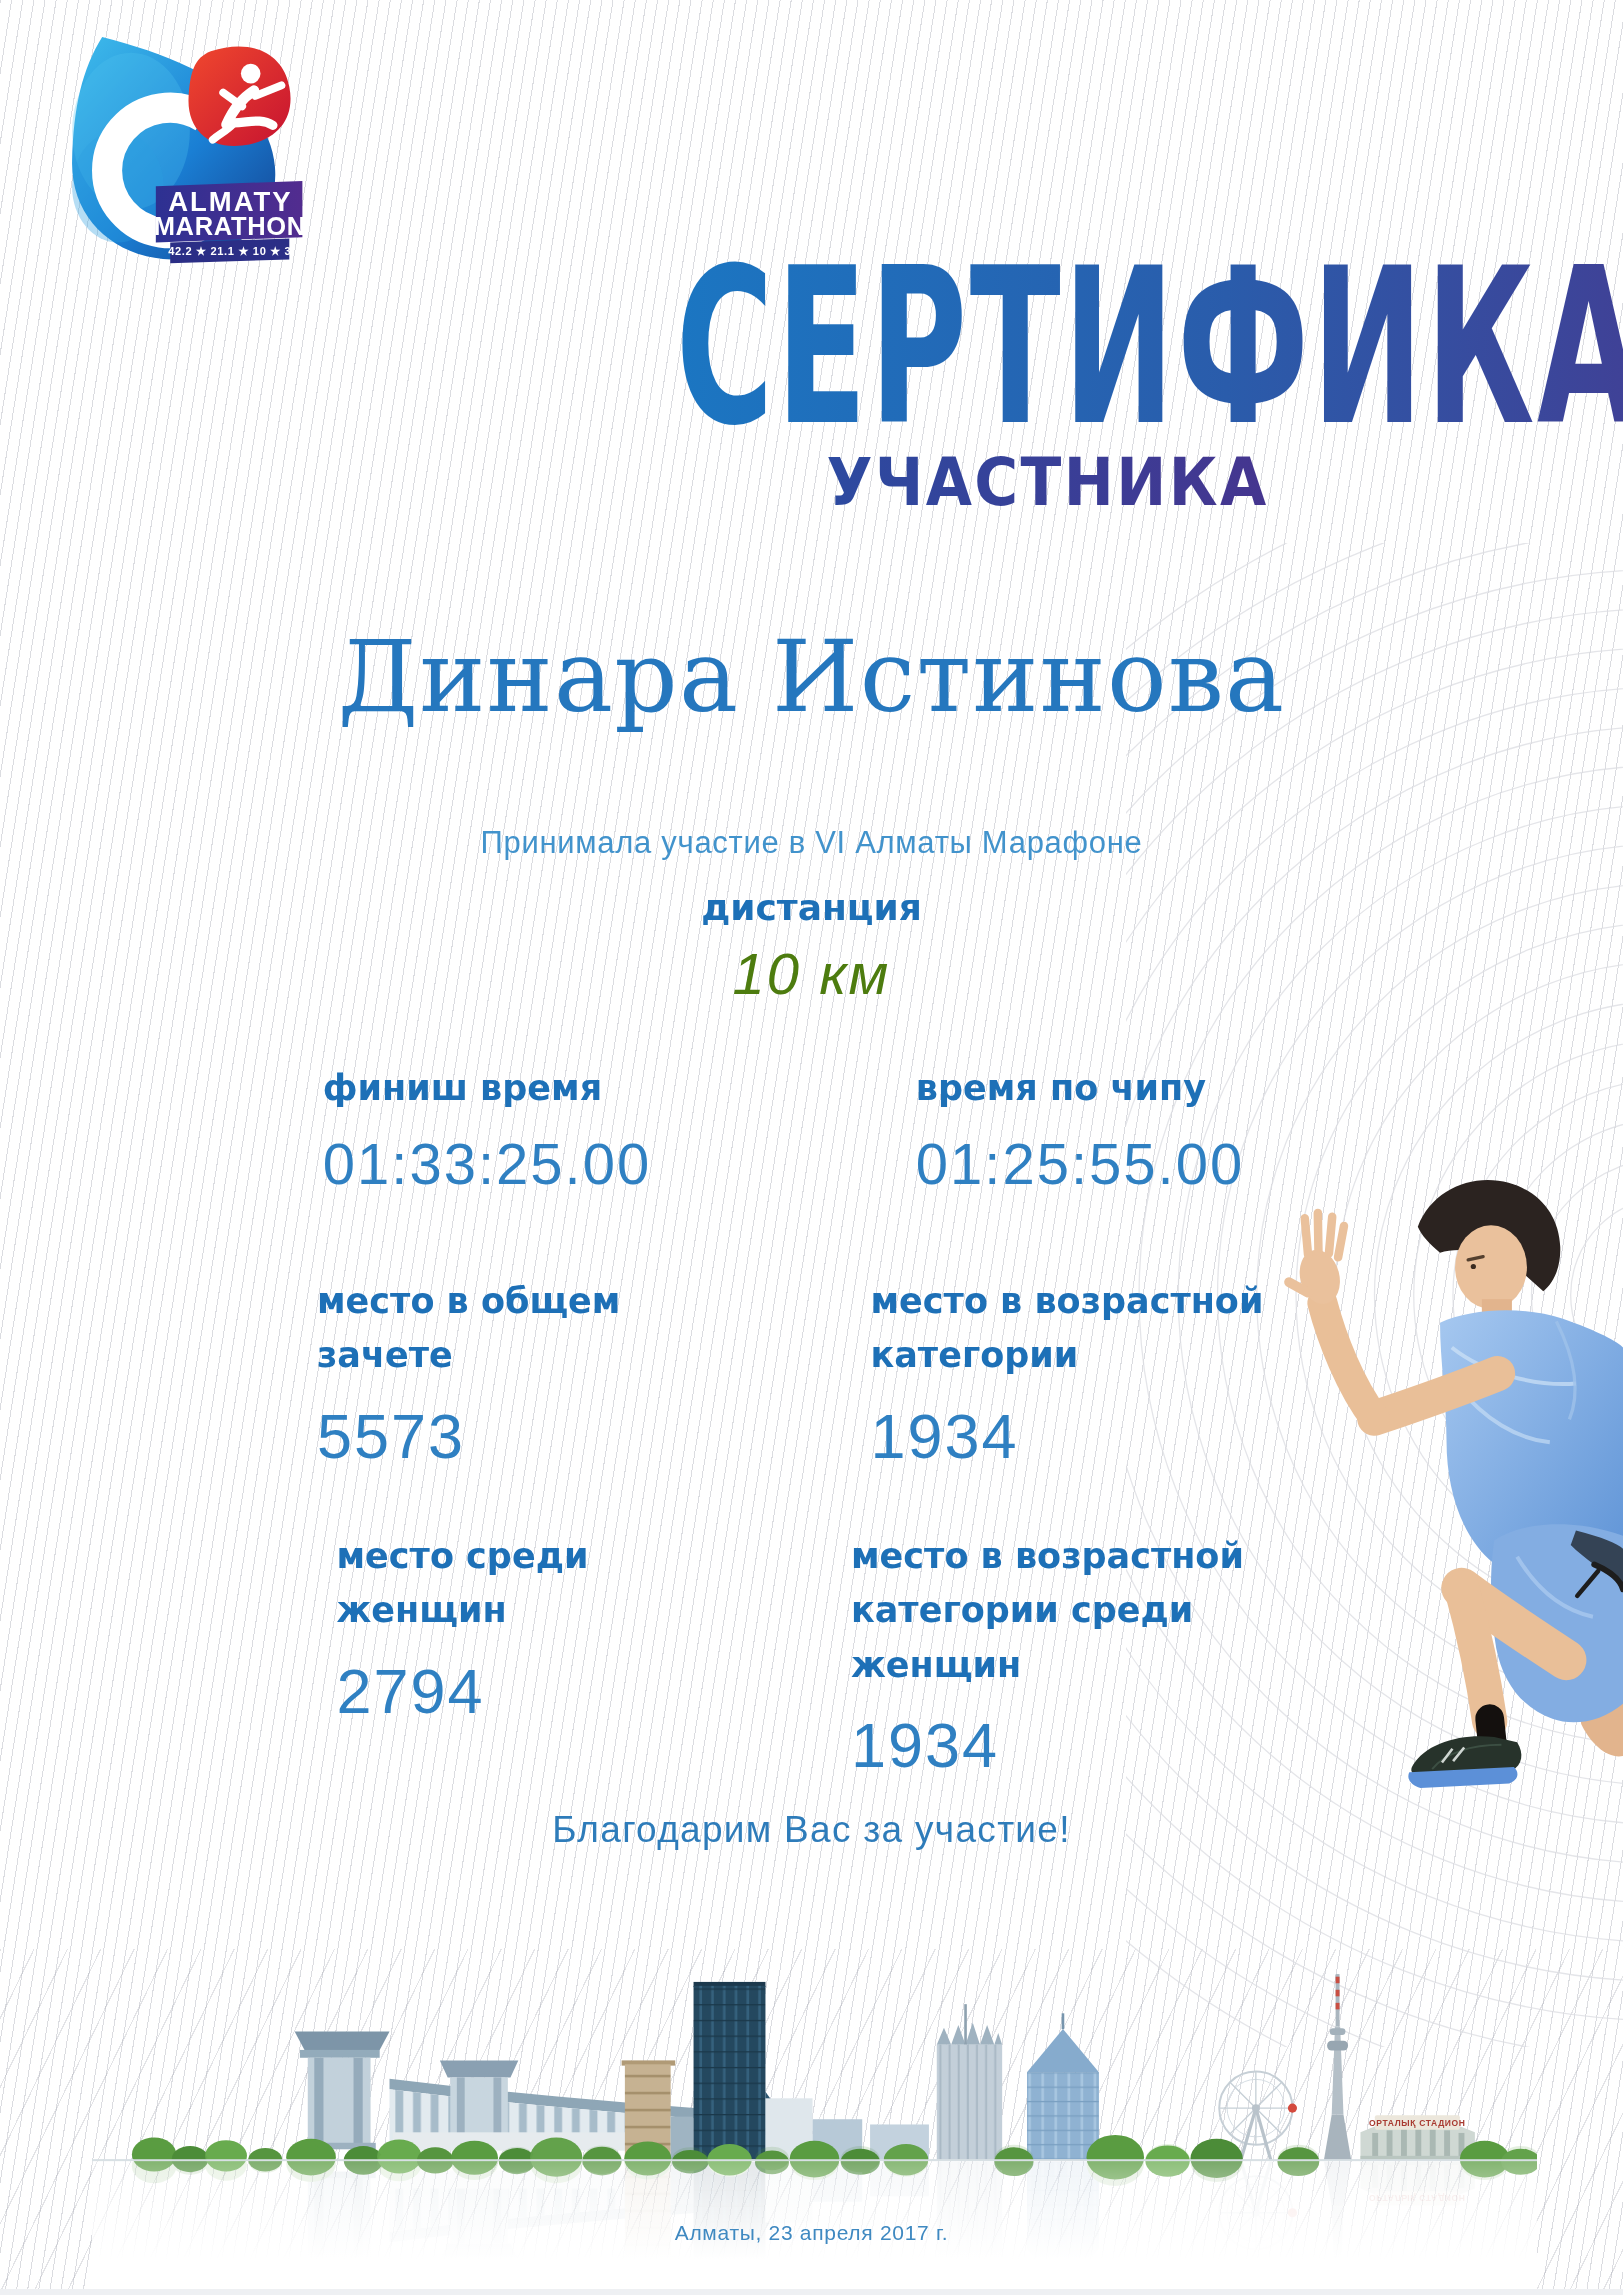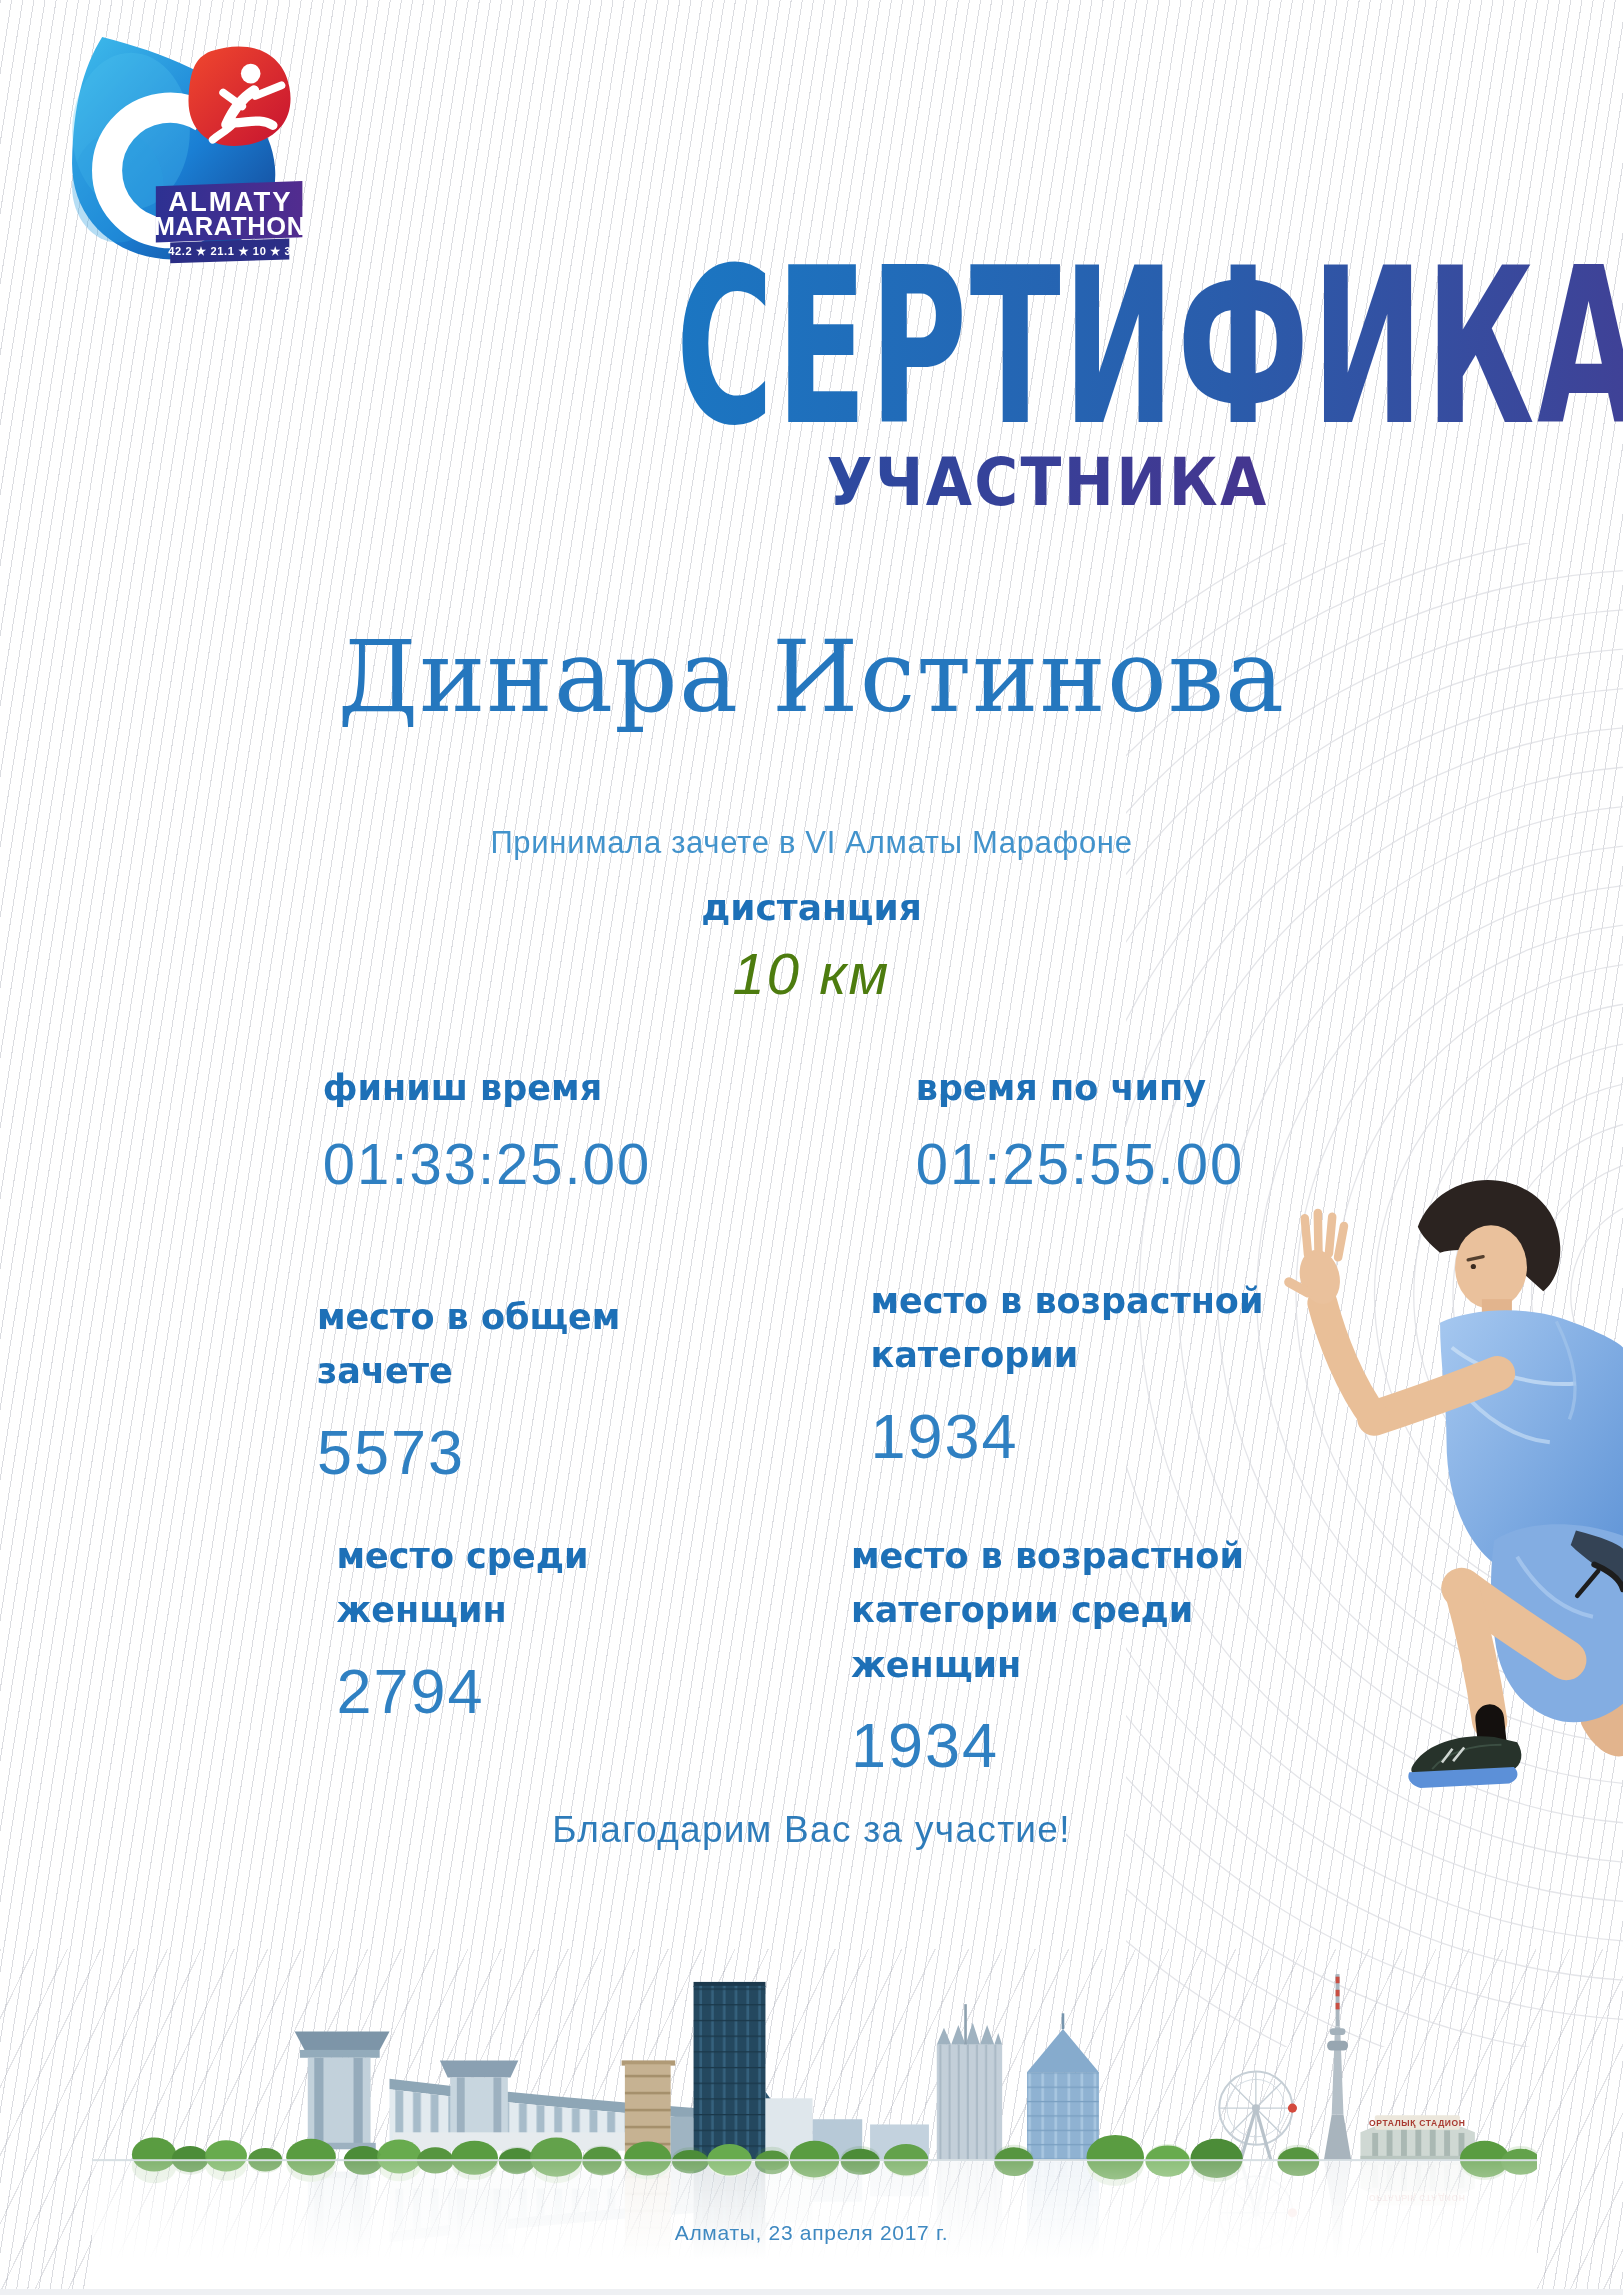--- a/index.html
+++ b/index.html
@@ -42,21 +42,21 @@
   .row-times{top:1061px;}
   .row-places1{top:1274px;}
   .row-places2{top:1529px;}
   .cell{position:absolute;transform:translateX(-50%);}
   .cell.left{left:487px;}
   .cell.right{left:1080px;}
   .stat-label{font-family:"DejaVu Sans",sans-serif;font-weight:bold;font-size:35px;
     line-height:1.55;color:#1d70b7;}
   .stat-value{font-size:58px;color:#2f80c2;letter-spacing:2px;margin-top:14.4px;}
   .row-places1 .stat-value,.row-places2 .stat-value{font-size:63px;margin-top:17px;}
-  .row-places1 .cell.left .stat-label{max-width:340px;margin:16px auto;}
+  .row-places1 .cell.left .stat-label{max-width:340px;margin:0 auto;}
   .row-places1 .cell.right .stat-label{max-width:419px;margin:0 auto;}
   .row-places2 .cell.left .stat-label{max-width:301px;margin:0 auto;}
   .row-places2 .cell.right .stat-label{max-width:458px;margin:0 auto;}
 
   .thanks{position:absolute;top:1809px;left:0;width:100%;text-align:center;z-index:2;
     font-size:37px;color:#2e7cba;letter-spacing:1.3px;}
 
   .skyline{position:absolute;left:92px;top:1961px;width:1445px;height:340px;z-index:1;}
   .runner{position:absolute;top:1112px;right:0;width:413px;height:722px;z-index:1;}
 
@@ -140,21 +140,21 @@
   </svg>
 
   <div class="title-wrap">
     <span class="title-main">СЕРТИФИКАТ</span>
     <span class="title-sub-row">
       <span class="title-sub">УЧАСТНИКА</span>
     </span>
   </div>
 
   <div class="name">Динара Истинова</div>
-  <div class="subtitle">Принимала зачете в VI Алматы Марафоне</div>
+  <div class="subtitle">Принимала участие в VI Алматы Марафоне</div>
 
   <div class="distance-label">дистанция</div>
   <div class="distance-value">10 км</div>
 
   <div class="stats-row row-times">
     <div class="cell left">
       <div class="stat-label">финиш время</div>
       <div class="stat-value">01:33:25.00</div>
     </div>
     <div class="cell right">

